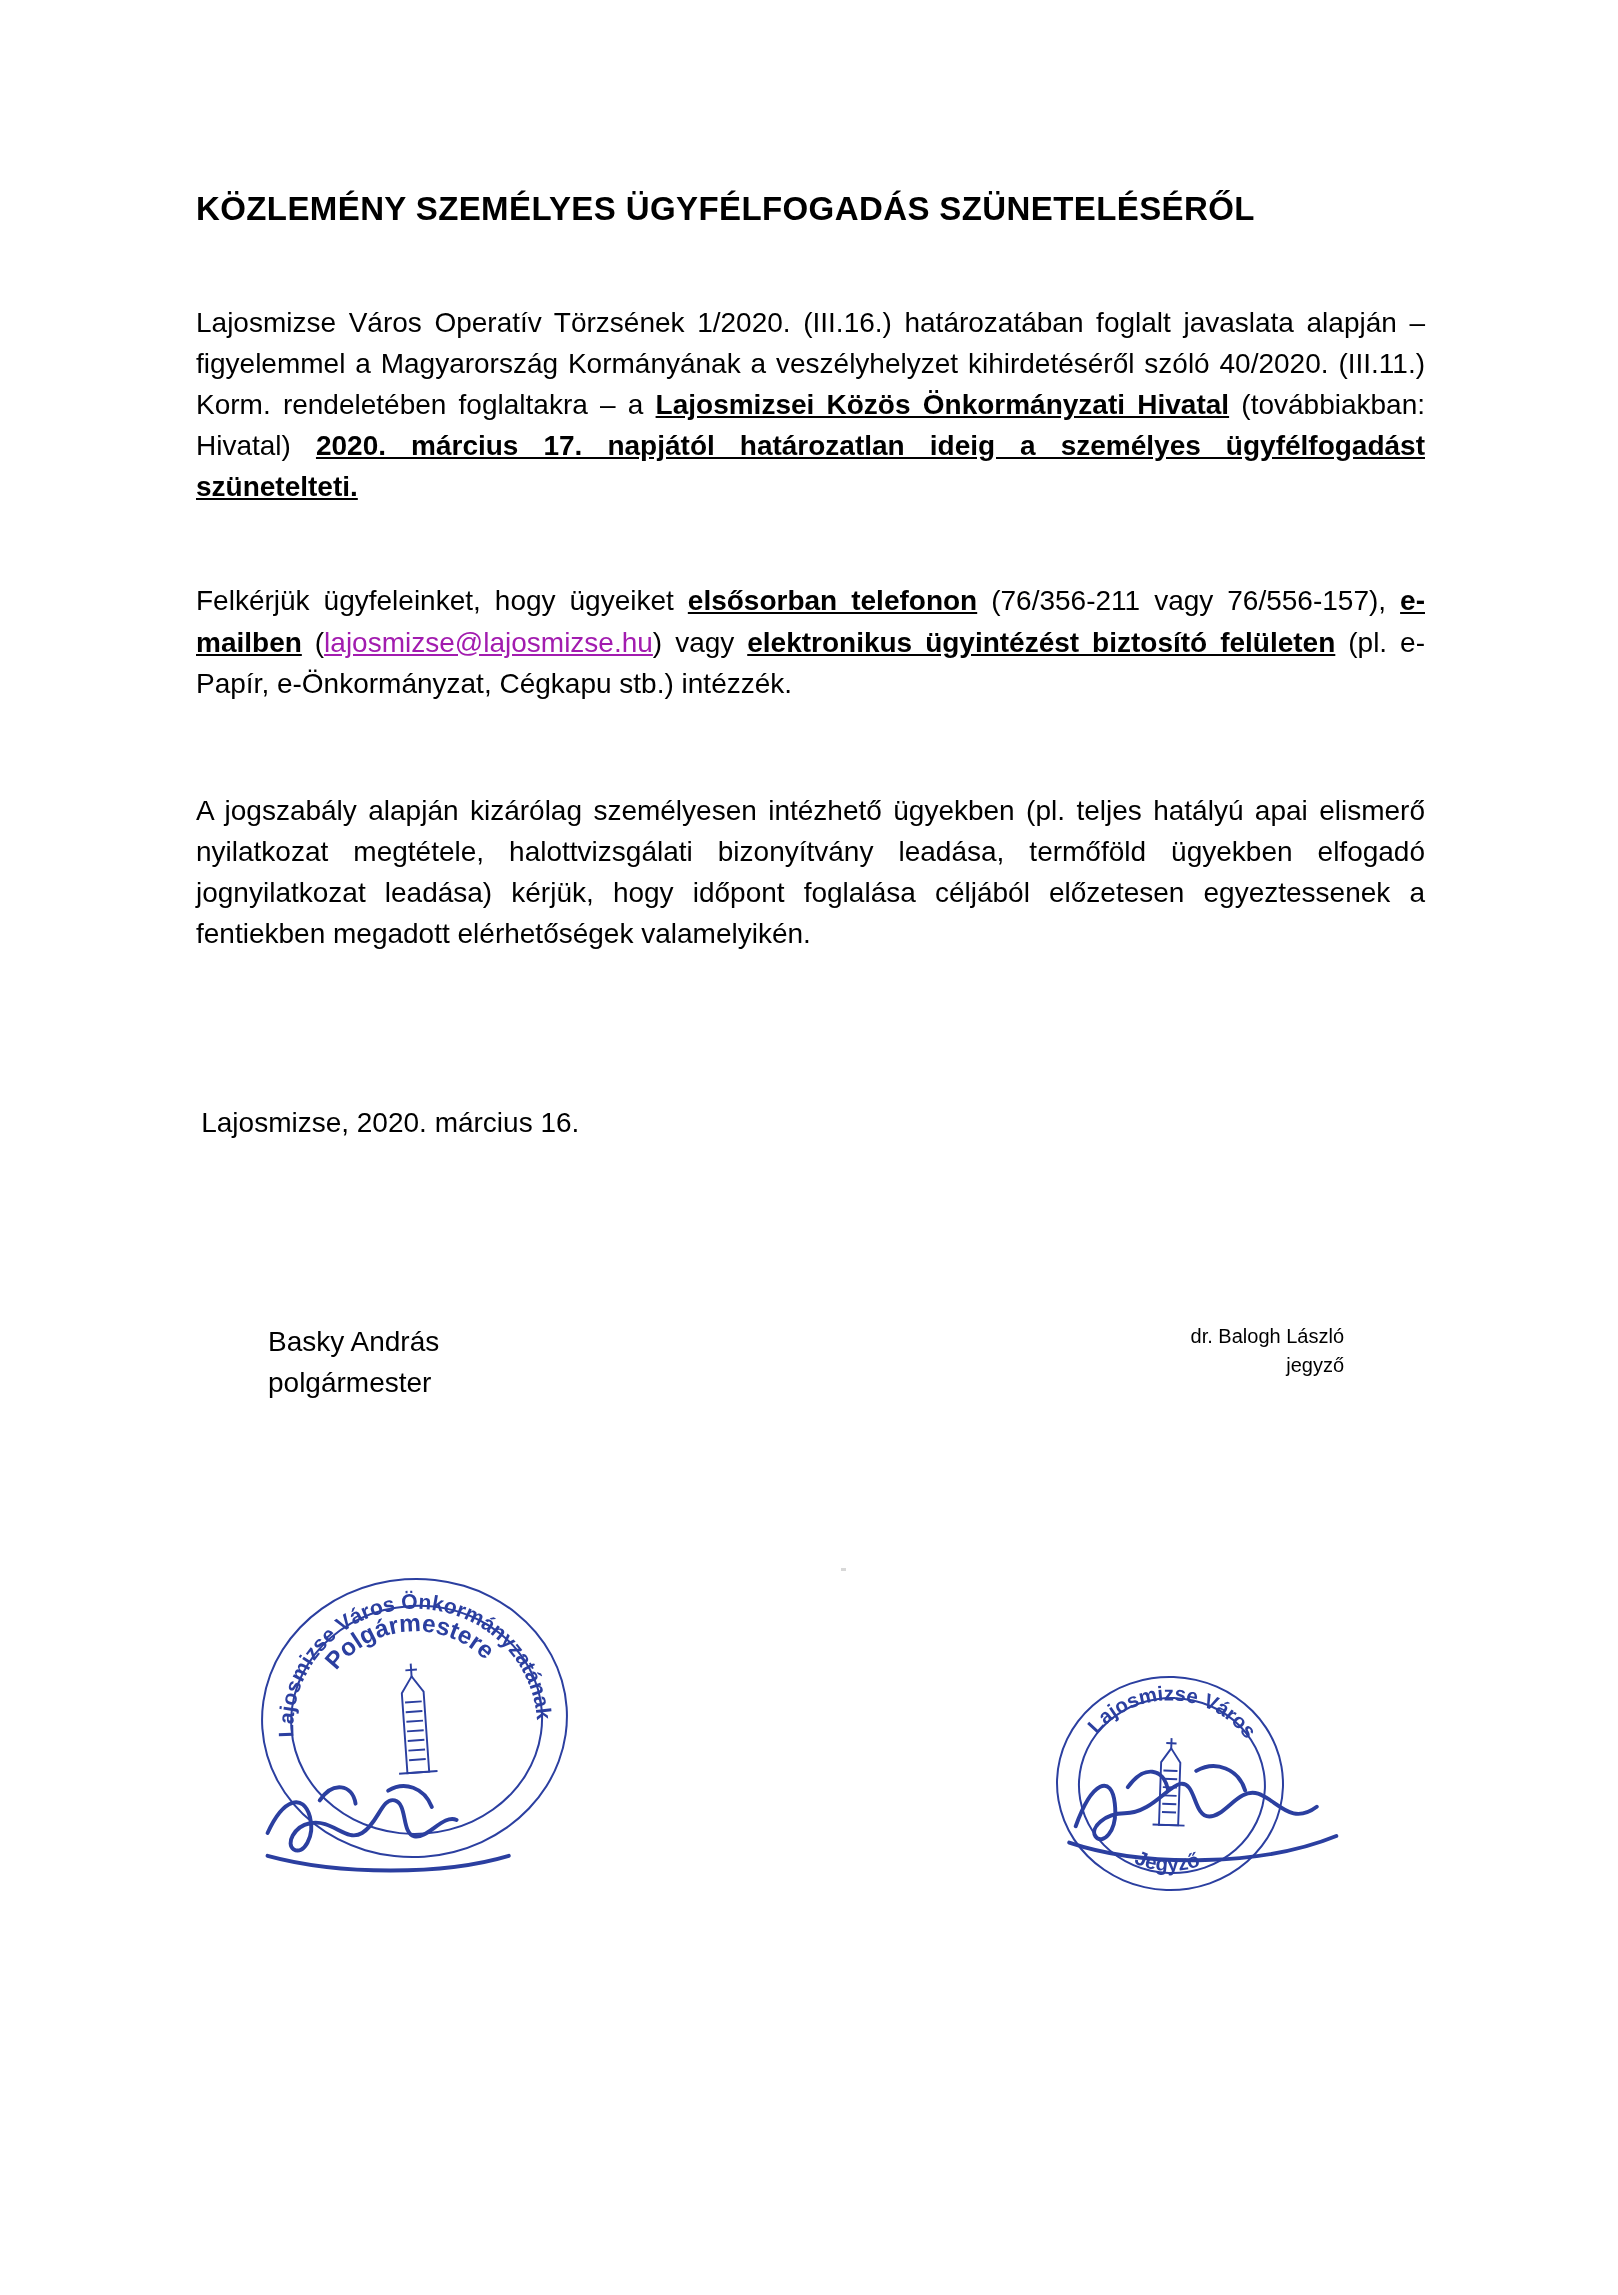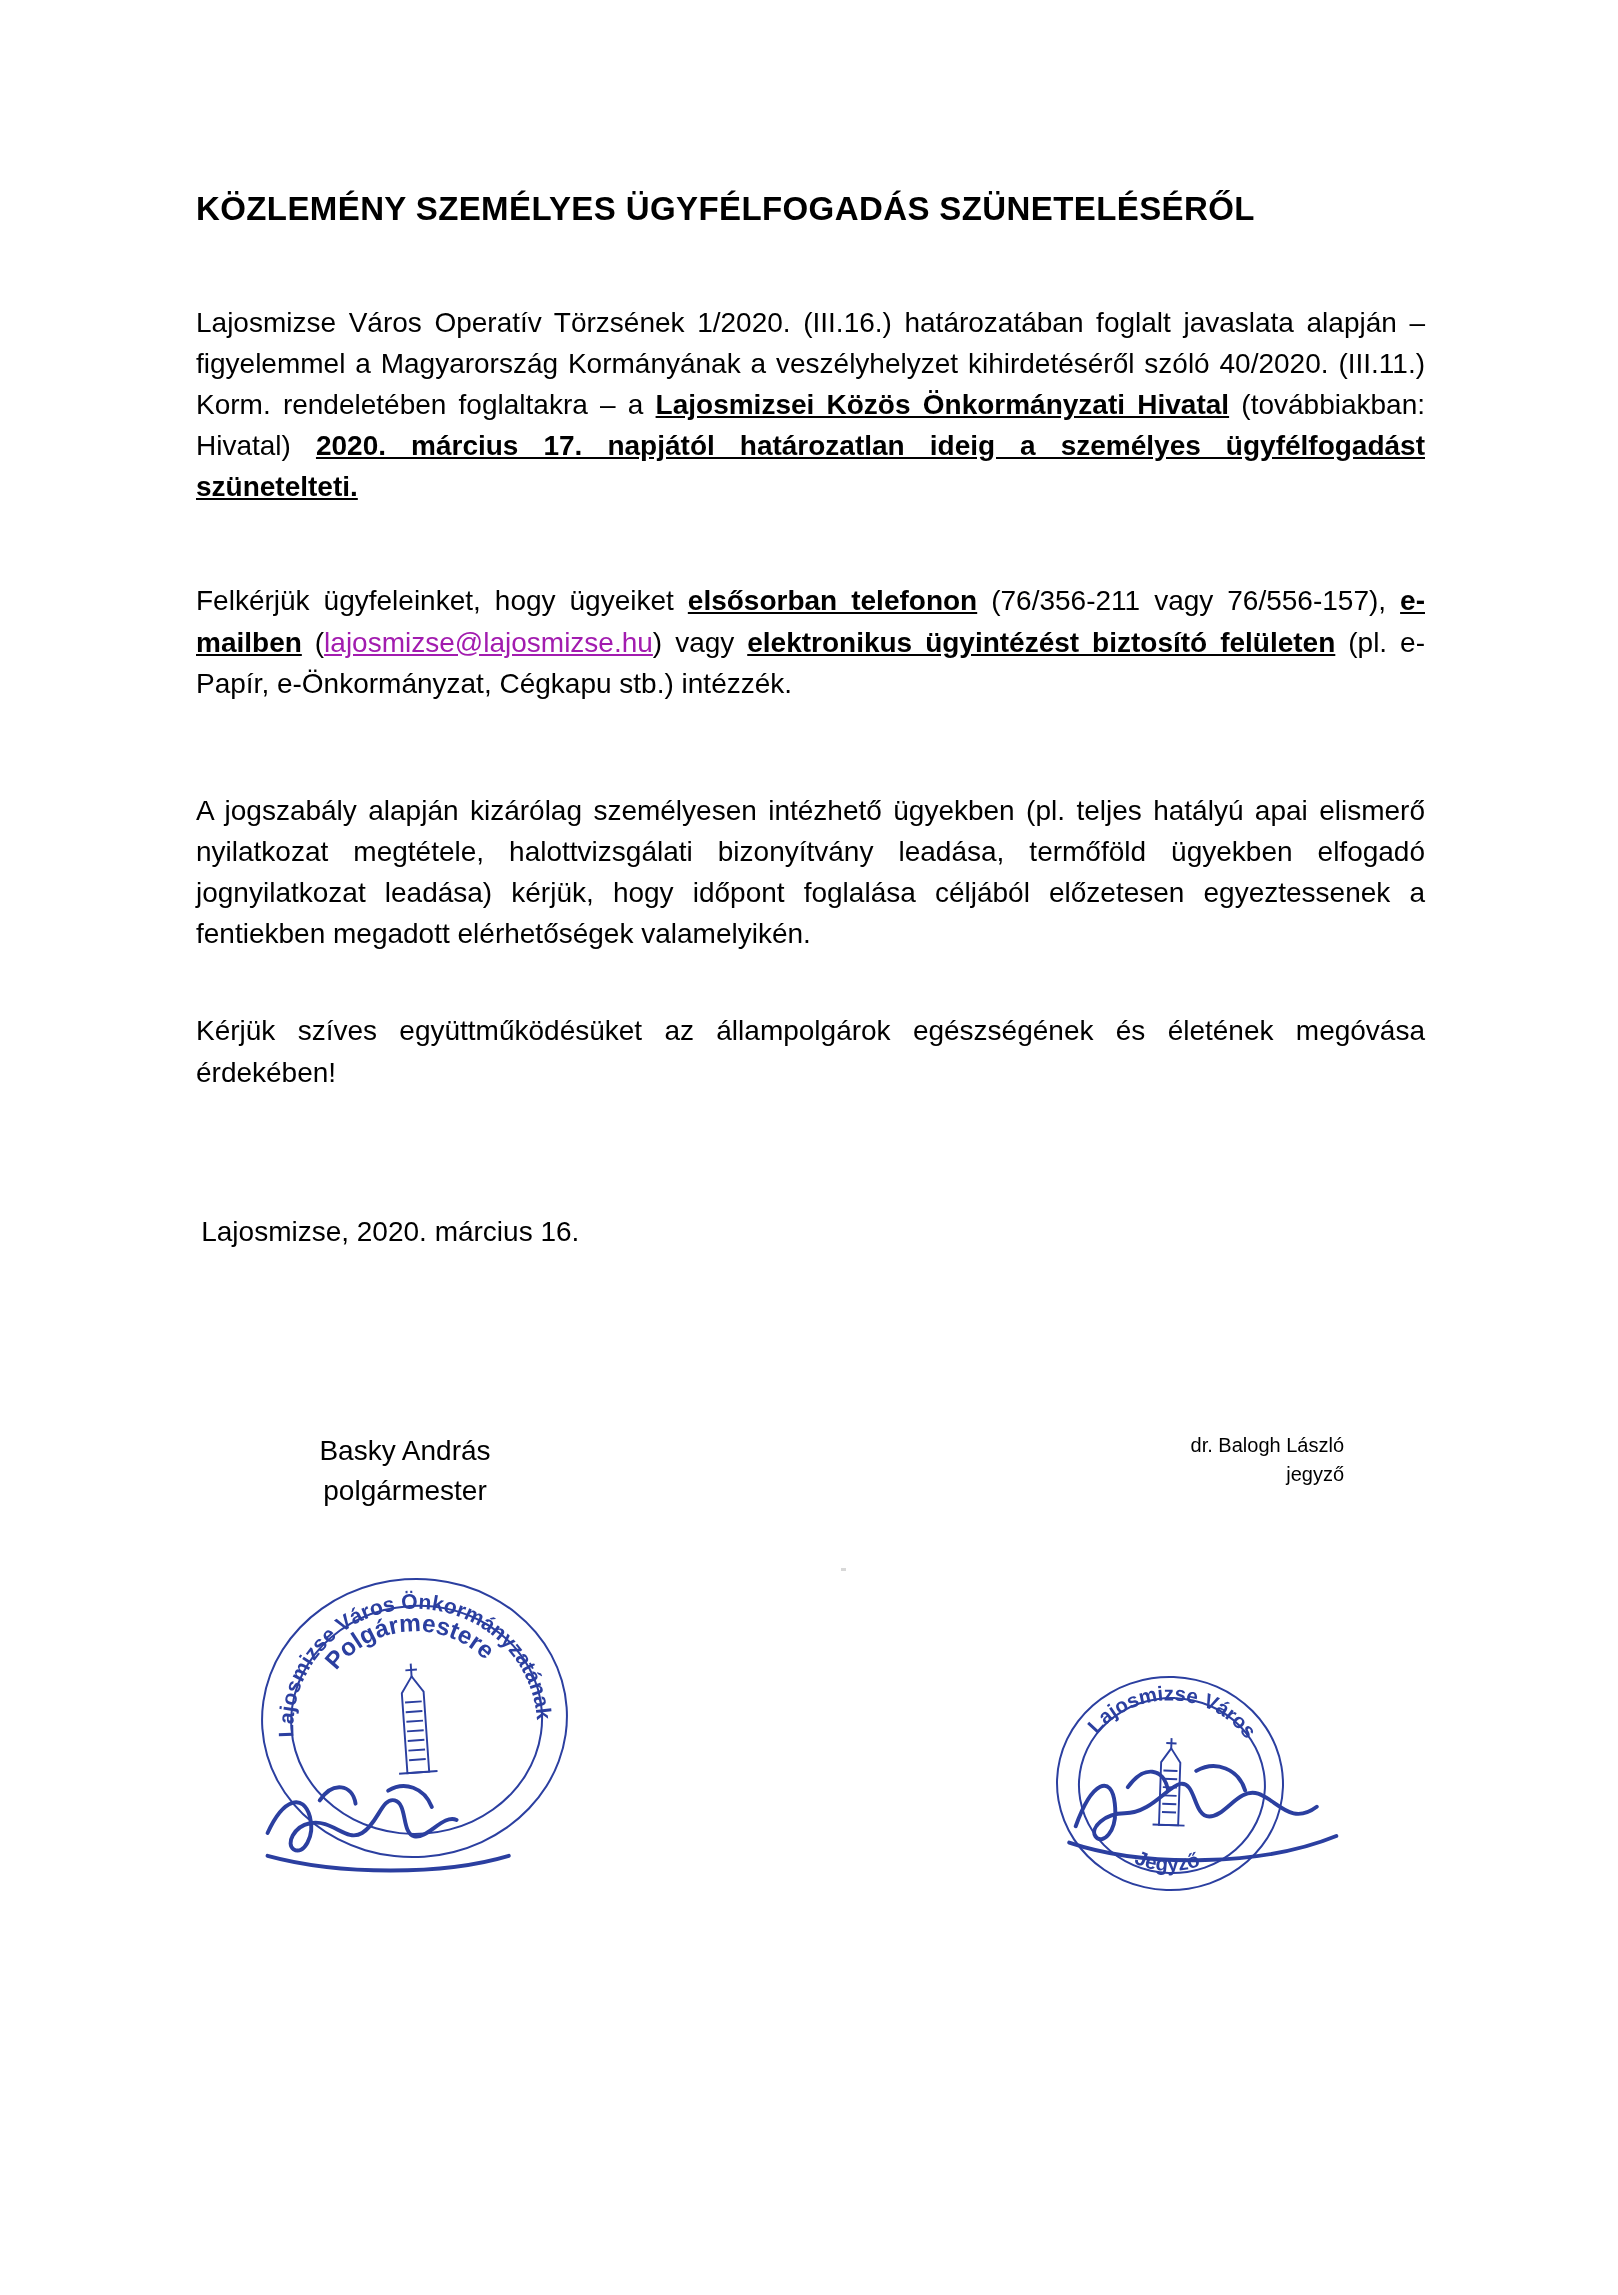--- a/index.html
+++ b/index.html
@@ -66,21 +66,20 @@
   .sig-names {
     position: absolute;
     top: 215px;
     left: 0;
     width: 1229px;
   }
   .sig-left {
     position: absolute;
     left: 72px;
     top: 0;
-    text-align: center;
     width: 274px;
     font-size: 28px;
     line-height: 1.45;
   }
   .sig-right {
     position: absolute;
     left: 783px;
     top: 0;
     text-align: right;
     width: 365px;
@@ -162,21 +161,20 @@
 
     <div class="gap-md"></div>
 
 
     <div class="gap-md"></div>
 
     <p class="para">A jogszabály alapján kizárólag személyesen intézhető ügyekben (pl. teljes hatályú apai elismerő nyilatkozat megtétele, halottvizsgálati bizonyítvány leadása, termőföld ügyekben elfogadó jognyilatkozat leadása) kérjük, hogy időpont foglalása céljából előzetesen egyeztessenek a fentiekben megadott elérhetőségek valamelyikén.</p>
 
     <div class="gap-md"></div>
 
-    <p class="para">Kérjük szíves együttműködésüket az állampolgárok egészségének és életének megóvása érdekében!</p>
 
     <div class="gap-xl"></div>
 
     <div class="signature-block">
       <p class="place-date">Lajosmizse, 2020. március 16.</p>
 
       <div class="sig-names">
         <div class="sig-left">
           <div>Basky András</div>
           <div>polgármester</div>

